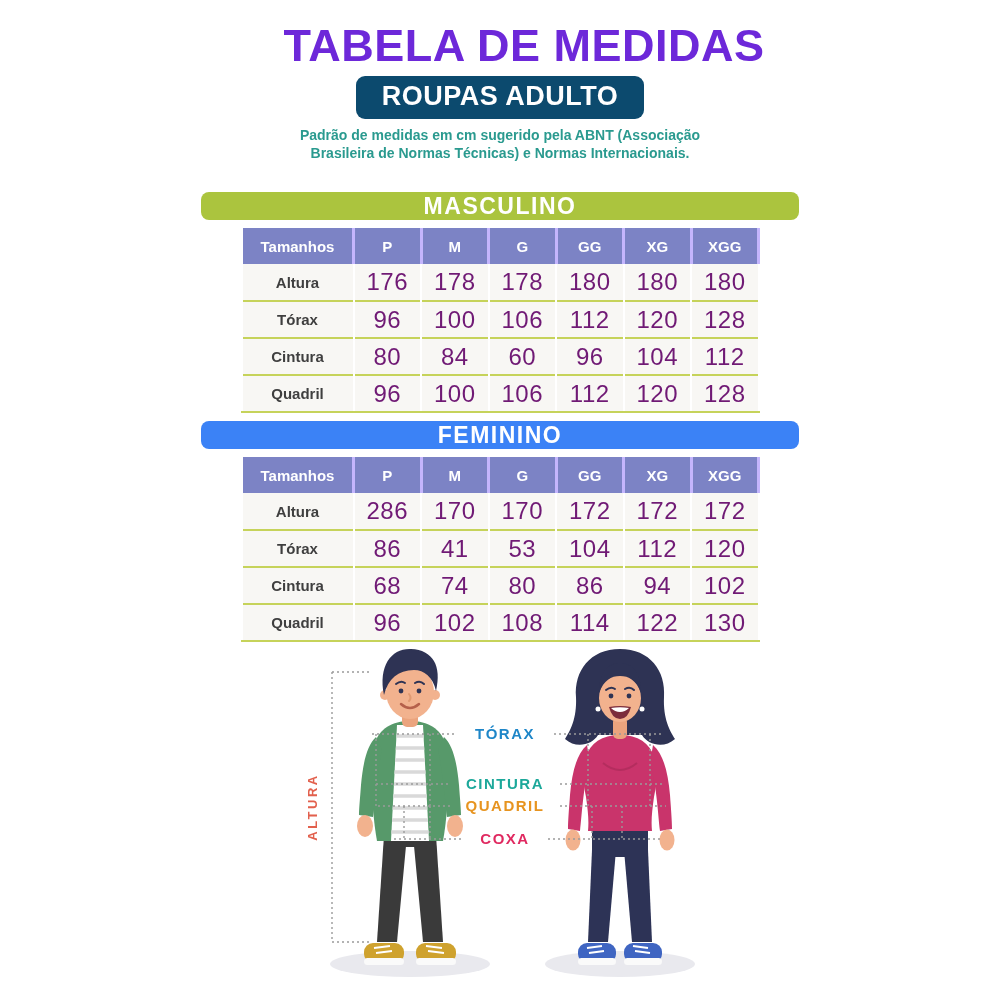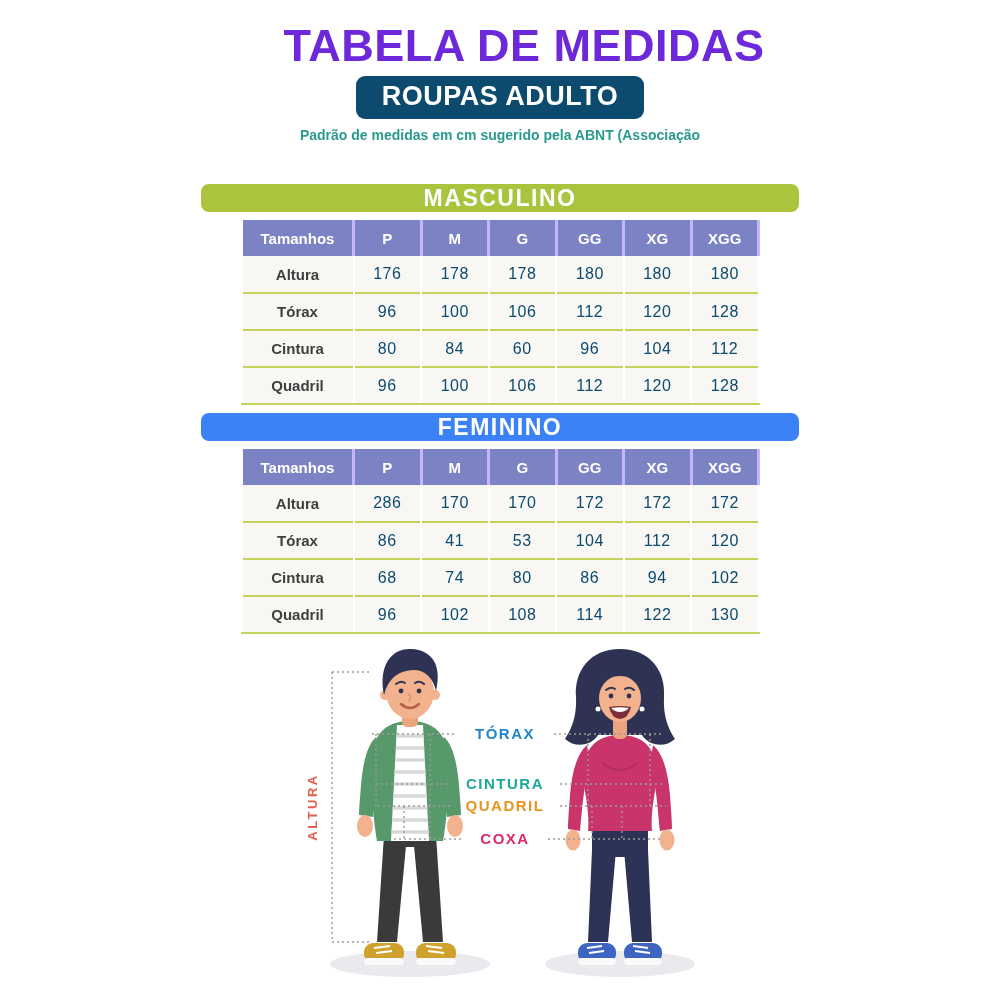--- a/index.html
+++ b/index.html
@@ -12,30 +12,30 @@
   .badge-wrap { position:absolute; top:76px; left:0; right:0; text-align:center; }
   .badge { display:inline-block; background:#20a192; color:#fff; font-size:27px; font-weight:bold;
            letter-spacing:.5px; padding:5px 26px 7px; border-radius:9px; }
   .description { position:absolute; top:127px; left:0; right:0; text-align:center;
                  color:#2a9a8f; font-size:14px; font-weight:bold; line-height:1.25; }
 
   .table-section { position:absolute; left:201px; width:598px; }
   .section-masculino { top:184px; }
   .section-feminino  { top:413px; }
   .banner { height:28px; border-radius:8px; color:#fff; text-align:center;
-            font-weight:bold; font-size:23px; letter-spacing:1.5px; line-height:28px; }
+            font-weight:bold; font-size:23px; letter-spacing:1.5px; line-height:28px;margin-top:8px; }
 
   table.size-table { width:520px; margin:8px auto 0; border-collapse:collapse; table-layout:fixed; }
   table.size-table col.c-label { width:112px; }
   table.size-table thead th { background:#7c83c5; color:#fff; font-size:15px; font-weight:bold;
             height:36px; text-align:center; border-left:3px solid #fff; border-right:3px solid #c4b5fd; }
   table.size-table tbody th, table.size-table tbody td { background:#f8f7f4; height:37px; text-align:center;
             border-left:2px solid #fff; border-right:2px solid #fff; }
   table.size-table tbody th { font-size:15px; font-weight:bold; color:#3f3f3f; }
-  table.size-table tbody td { font-size:16px; font-weight:normal; color:#0c4a6e; letter-spacing:.5px; }
+  table.size-table tbody td { font-size:24px; font-weight:normal; color:#701a75; letter-spacing:.5px; }
   table.size-table tbody tr + tr th, table.size-table tbody tr + tr td { border-top:2px solid #c6d35a; }
   table.size-table tbody tr:last-child th, table.size-table tbody tr:last-child td { border-bottom:2px solid #c6d35a; }
 
   .illustration { position:absolute; top:635px; left:270px; width:460px; height:360px; }
   .illustration svg { display:block; width:100%; height:100%; }
   .measure-line { fill:none; stroke:#9b9b9b; stroke-width:1.4; stroke-dasharray:2 3; }
   .measure-label { font-family:"Liberation Sans", sans-serif; font-size:15px; font-weight:bold; letter-spacing:1.5px; }
   .altura-label { font-family:"Liberation Sans", sans-serif; font-size:13px; font-weight:bold; letter-spacing:2.5px; }
 </style>
 </head>
@@ -44,20 +44,21 @@
 <div class="page">
 
   <h1 class="title" style="color: #6d28d9; padding-left: 48px;">TABELA DE MEDIDAS</h1>
 
   <div class="badge-wrap">
     <span class="badge" style="background: #0c4a6e;">ROUPAS ADULTO</span>
   </div>
 
   <p class="description" style="color: rgb(42, 154, 143);">
     <span>Padrão de medidas em cm sugerido pela ABNT (Associação</span><br>
+    <span>Brasileira de Normas Técnicas) e Normas Internacionais.</span>
   </p>
 
   <section class="table-section section-masculino">
     <div class="banner" style="background: rgb(171, 196, 62);">MASCULINO</div>
     <table class="size-table">
       <colgroup>
           <col class="c-label">
           <col>
           <col>
           <col>

